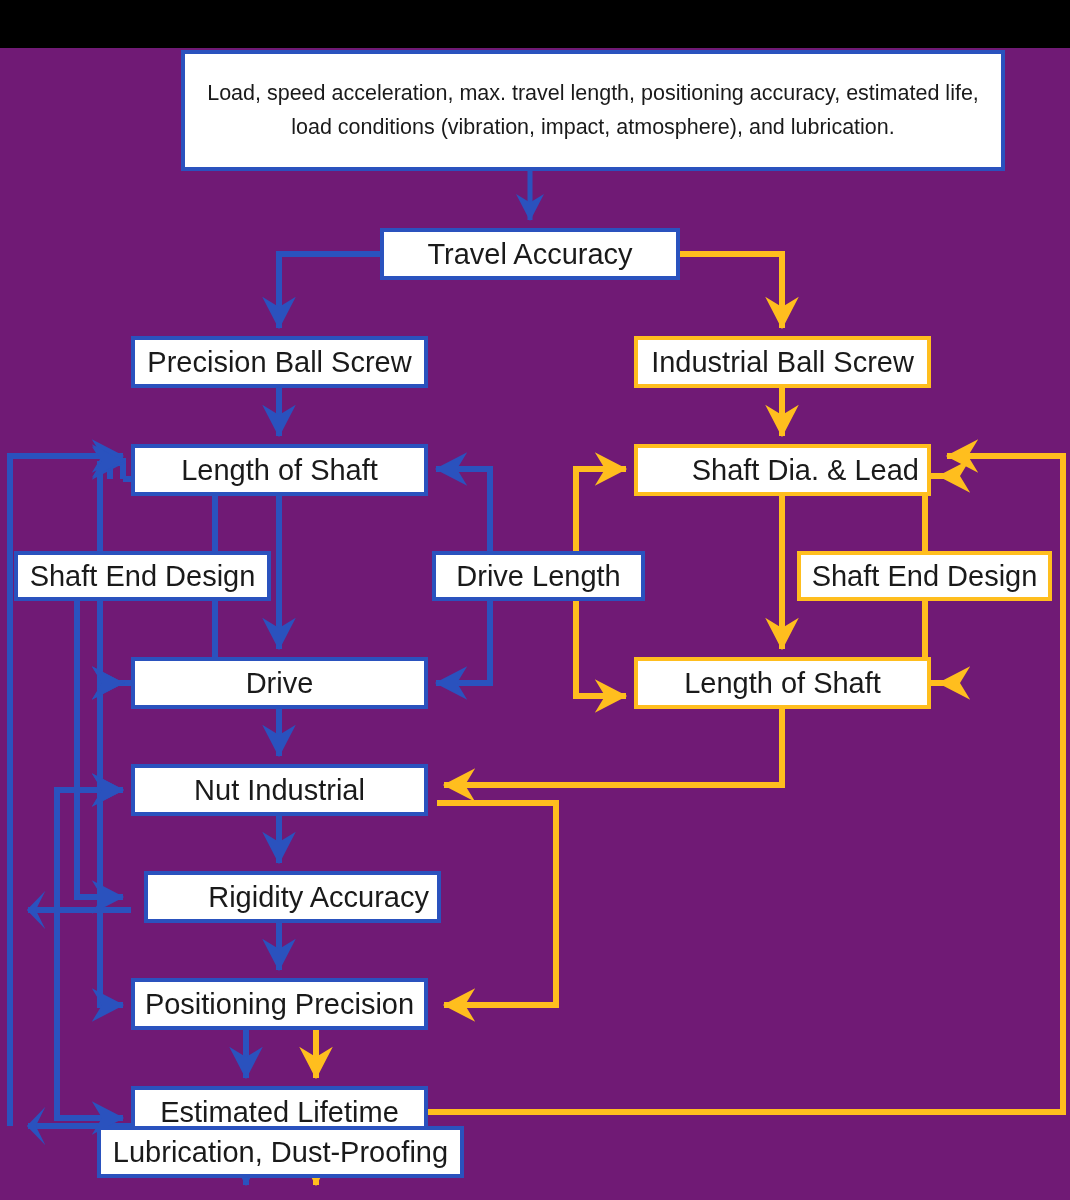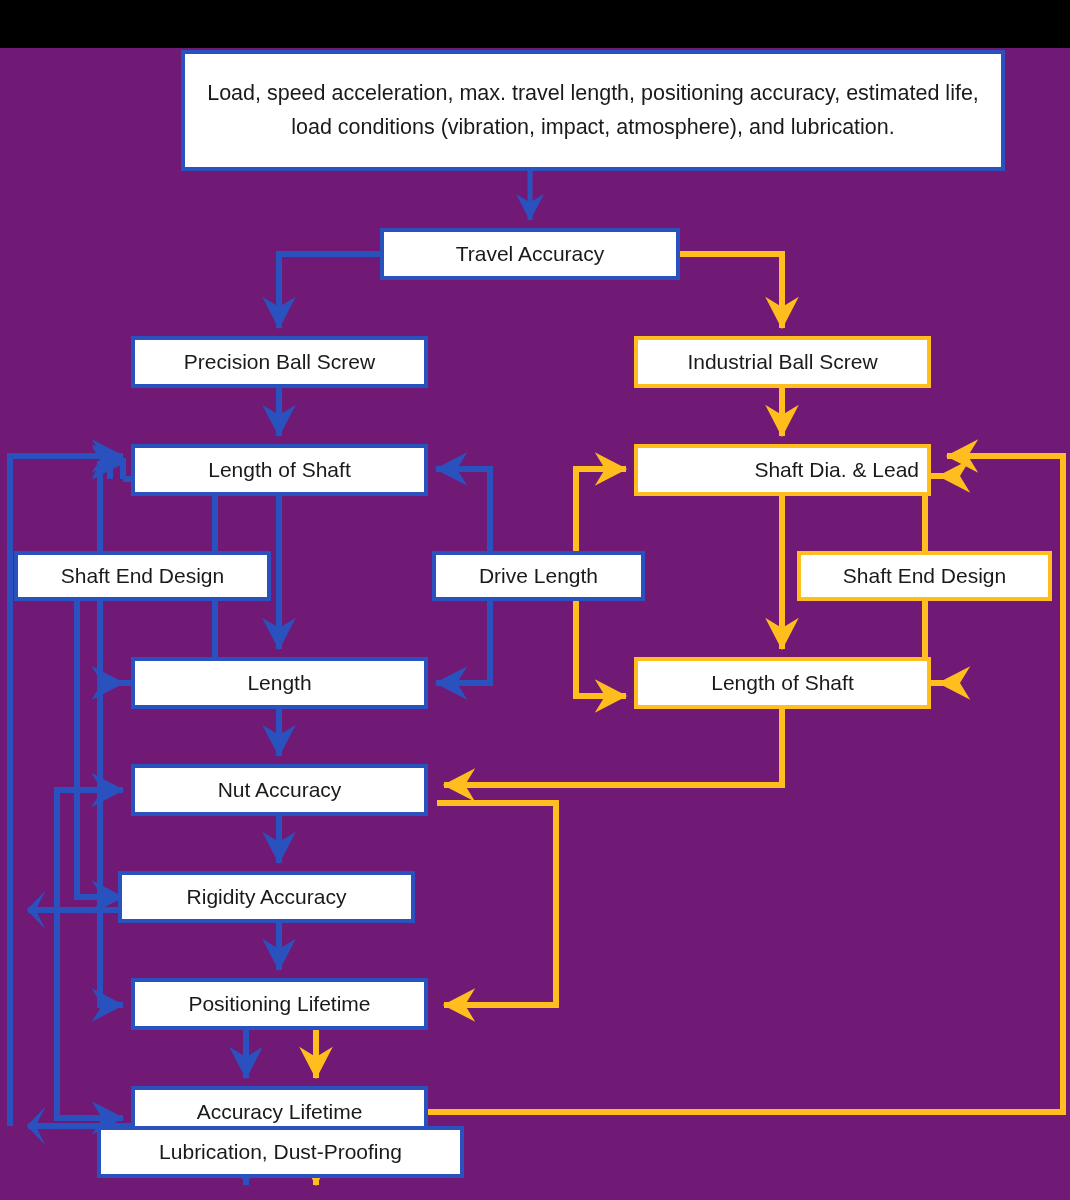--- a/index.html
+++ b/index.html
@@ -28,21 +28,21 @@
   }
   .node {
     position: absolute;
     box-sizing: border-box;
     background: #ffffff;
     display: flex;
     align-items: center;
     justify-content: center;
     text-align: center;
     color: #1a1a1a;
-    font-size: 21px;
+    font-size: 29px;
     line-height: 1.32;
     z-index: 5;
     padding: 8px 8px;
   }
   .node.blue  { border: 4px solid #2a52be; }
   .node.amber { border: 4px solid #ffbe1e; }
   .node.intro {
     font-size: 21.5px;
     line-height: 1.55;
     padding: 8px 14px;
@@ -176,40 +176,40 @@
 
   <div class="node blue" style="left:432px; top:503px; width:213px; height:50px;">
     <span>Drive Length</span>
   </div>
 
   <div class="node amber" style="left:797px; top:503px; width:255px; height:50px;">
     <span>Shaft End Design</span>
   </div>
 
   <div class="node blue" style="left:131px; top:609px; width:297px; height:52px;">
-    <span>Length</span>
+    <span>Drive</span>
   </div>
 
   <div class="node amber" style="left:634px; top:609px; width:297px; height:52px;">
     <span>Length of Shaft</span>
   </div>
 
   <div class="node blue" style="left:131px; top:716px; width:297px; height:52px;">
-    <span>Nut Accuracy</span>
-  </div>
-
-  <div class="node blue" style="left:118px; top:823px; width:297px; height:52px;">
+    <span>Nut Industrial</span>
+  </div>
+
+  <div class="node blue" style="left:144px; top:823px; width:297px; height:52px;justify-content:flex-end;">
     <span>Rigidity Accuracy</span>
   </div>
 
   <div class="node blue" style="left:131px; top:930px; width:297px; height:52px;">
-    <span>Positioning Lifetime</span>
+    <span>Positioning Precision</span>
   </div>
 
   <div class="node blue" style="left:131px; top:1038px; width:297px; height:52px;">
-    <span>Accuracy Lifetime</span>
+    <span>Estimated Lifetime</span>
   </div>
 
   <div class="node blue" style="left:97px; top:1078px; width:367px; height:52px;">
     <span>Lubrication, Dust-Proofing</span>
   </div>
 
 </div>
 
 </body></html>

